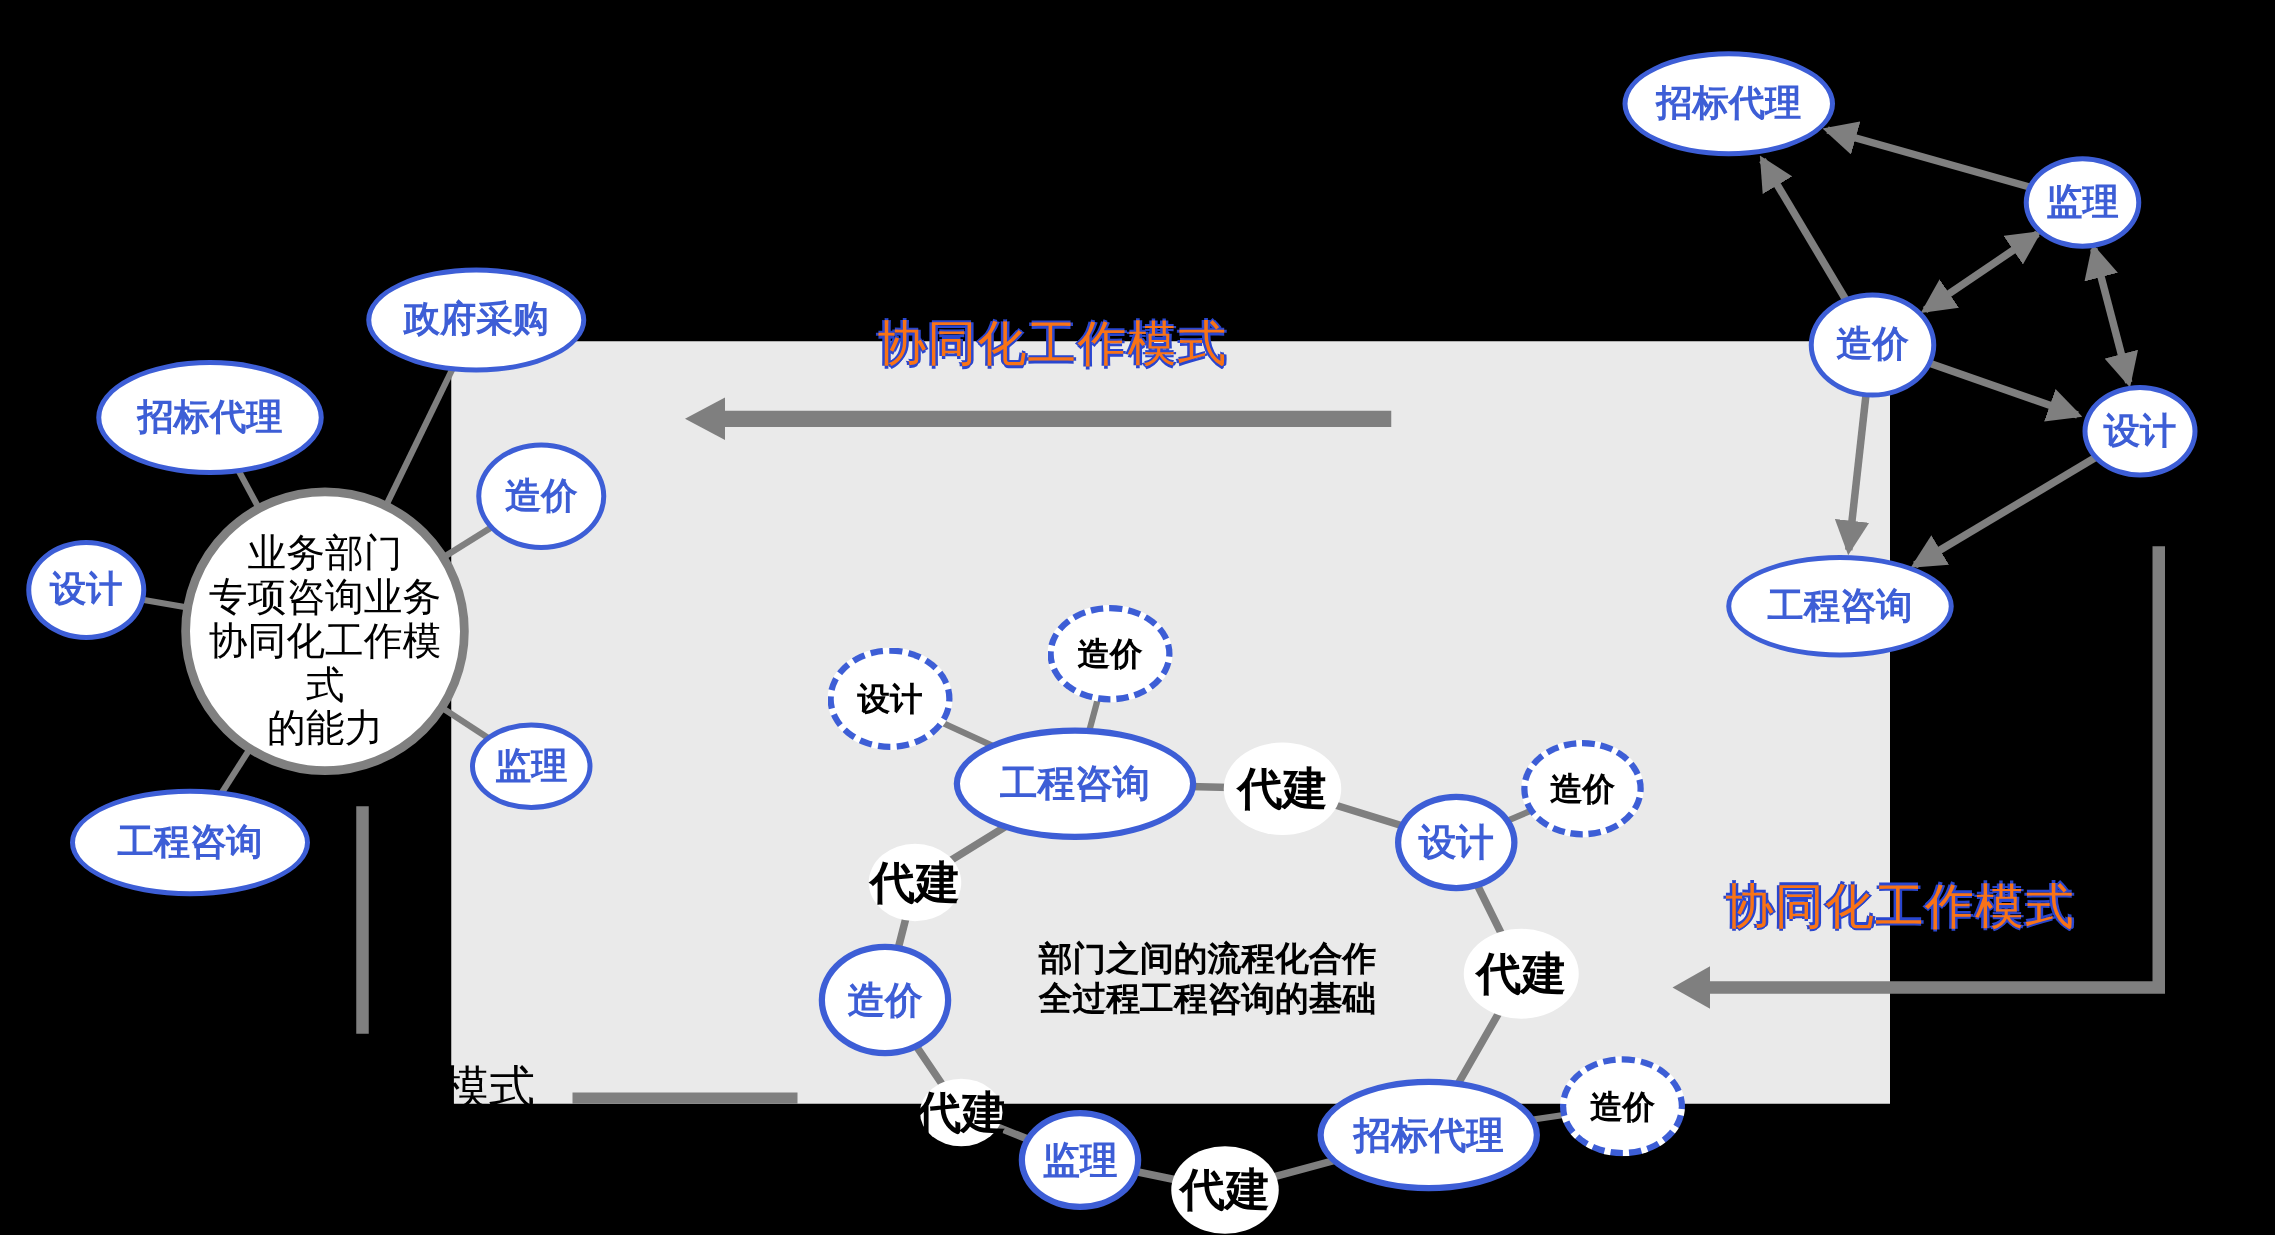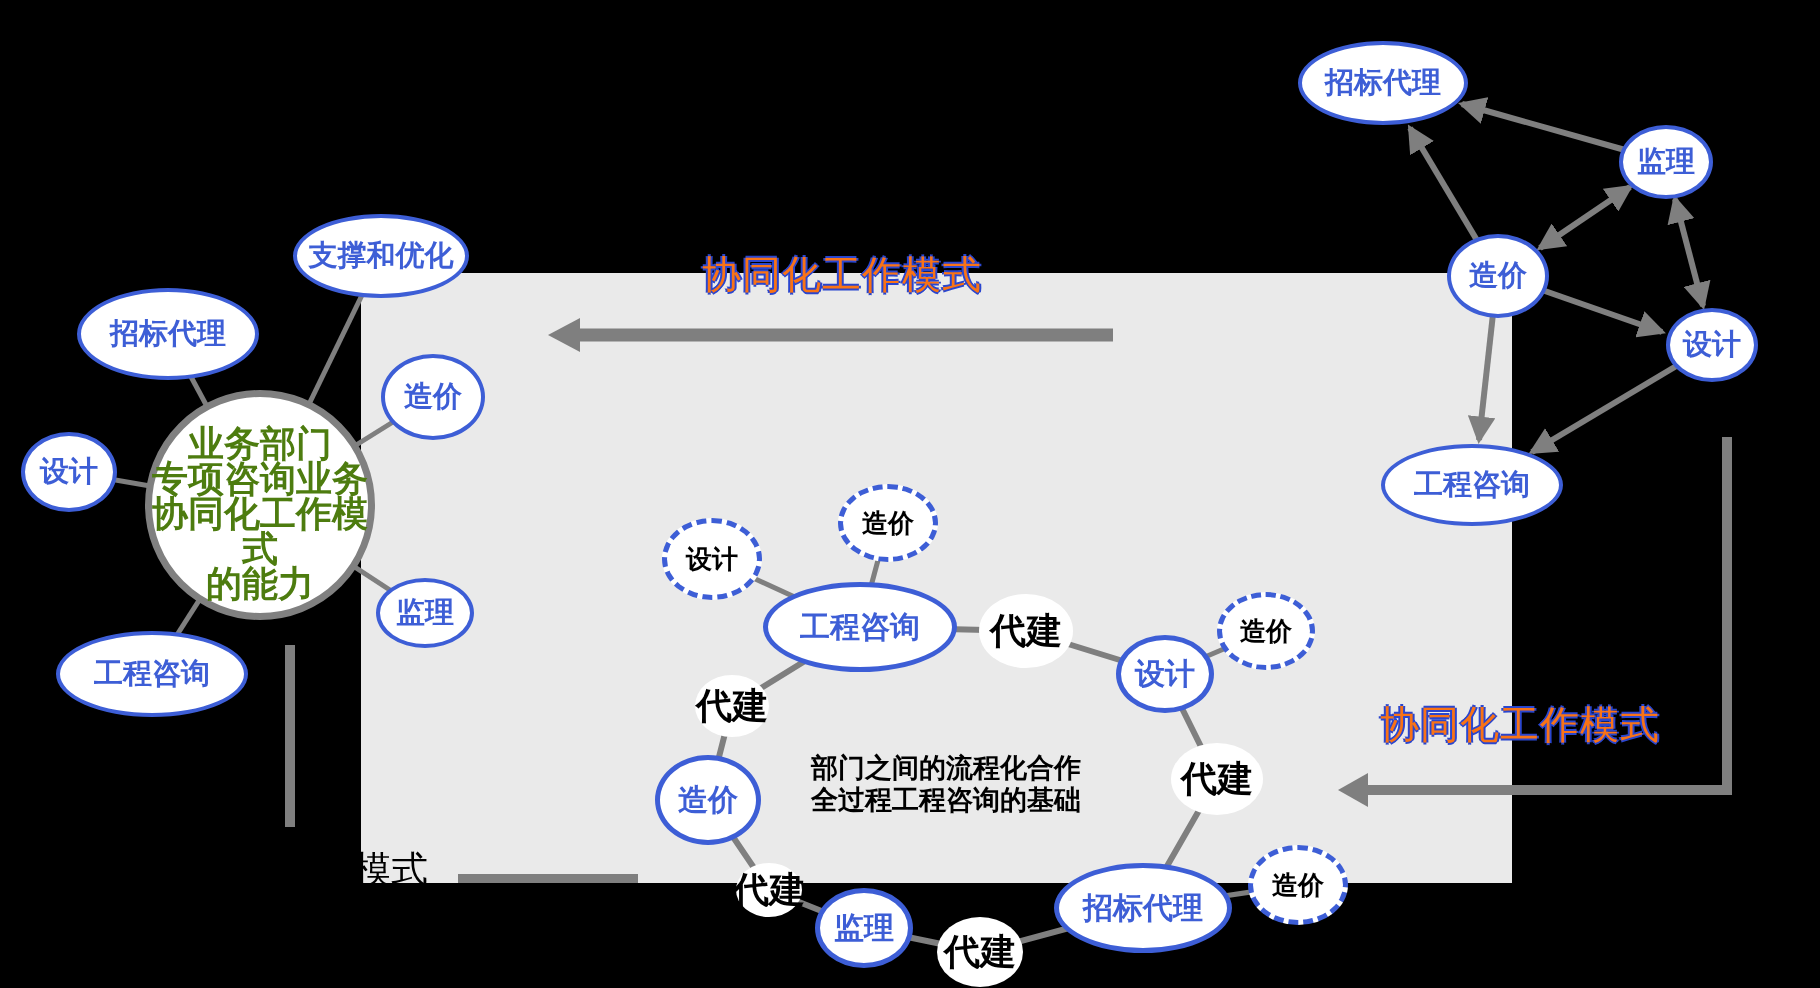--- a/index.html
+++ b/index.html
@@ -9,21 +9,21 @@
   svg.links{position:absolute;left:0;top:0;z-index:1;}
   .node{position:absolute;transform:translate(-50%,-50%);border-radius:50%;background:#fff;
         display:flex;align-items:center;justify-content:center;z-index:2;text-align:center;
         white-space:nowrap;font-family:Liberation Serif, serif;}
   .node.solid{border:4px solid #3D5ED6;color:#3D5ED6;font-weight:bold;font-size:29px;}
   .node.thick{border-width:5px;font-size:30px;}
   .node.plain{border:none;color:#000;font-weight:bold;font-size:36px;}
   .node.dashed{border:5px dashed #3D5ED6;color:#000;font-weight:bold;font-size:26px;}
   .hub{position:absolute;transform:translate(-50%,-50%);border-radius:50%;background:#fff;
        border:7px solid #808080;display:flex;align-items:center;justify-content:center;
-       z-index:2;text-align:center;color:#4d7c0f;font-weight:bold;font-size:36px;line-height:35px;}
+       z-index:2;text-align:center;color:#000000;font-weight:normal;font-size:31px;line-height:35px;}
   .hub .inner{transform:translateY(8px);}
   .supcircle{position:absolute;transform:translate(-50%,-50%);border-radius:50%;background:transparent;
        border:6px solid #808080;display:flex;align-items:flex-start;justify-content:center;
        z-index:2;text-align:center;color:#000;font-weight:bold;font-size:27px;line-height:32px;}
   .supcircle .inner{transform:translateY(72px);}
   .caption{position:absolute;z-index:3;transform:translateX(-50%);text-align:center;color:#000;
        font-weight:bold;font-size:27px;line-height:32px;}
   .outlabel{position:absolute;z-index:3;transform:translateX(-50%);color:#f97316;
        font-family:"DejaVu Serif","Liberation Serif",serif;font-size:39px;letter-spacing:1px;
        text-shadow:-2px 0 #2A46CF,2px 0 #2A46CF,0 -2px #2A46CF,0 2px #2A46CF;white-space:nowrap;}
@@ -89,32 +89,32 @@
   <div class="hub" style="left:260px;top:505px;width:216px;height:216px;">
     <div class="inner">
       <div>业务部门</div>
       <div>专项咨询业务</div>
       <div>协同化工作模式</div>
       <div>的能力</div>
     </div>
   </div>
 
 
-  <div class="caption" style="left:946px;top:752px;">
+  <div class="caption" style="left:966px;top:752px;">
     <div>部门之间的流程化合作</div>
     <div>全过程工程咨询的基础</div>
   </div>
 
   <div class="outlabel" style="left:842px;top:248px;">协同化工作模式</div>
   <div class="outlabel" style="left:1520px;top:698px;">协同化工作模式</div>
 
   <div class="cornerlabel" style="left:354px;top:845px;text-align:center;">模式</div>
 
 <div class="node solid" style="left: 381px; top: 256px; width: 168px; height: 76px;">
-      <span>支撑和优化</span>
+      <span>政府采购</span>
     </div>
     <div class="node solid" style="left: 168px; top: 334px; width: 174px; height: 84px;">
       <span>招标代理</span>
     </div>
     <div class="node solid" style="left: 69px; top: 472px; width: 88px; height: 72px;">
       <span>设计</span>
     </div>
     <div class="node solid" style="left: 152px; top: 674px; width: 184px; height: 78px;">
       <span>工程咨询</span>
     </div>

